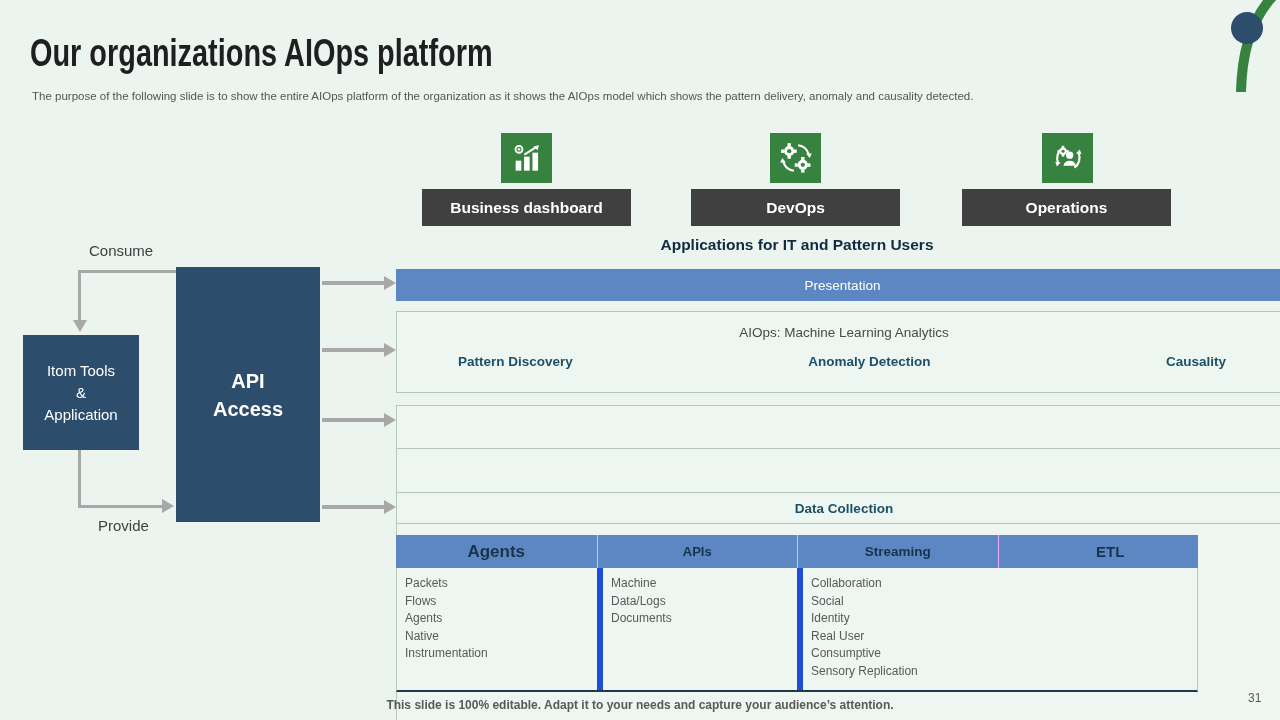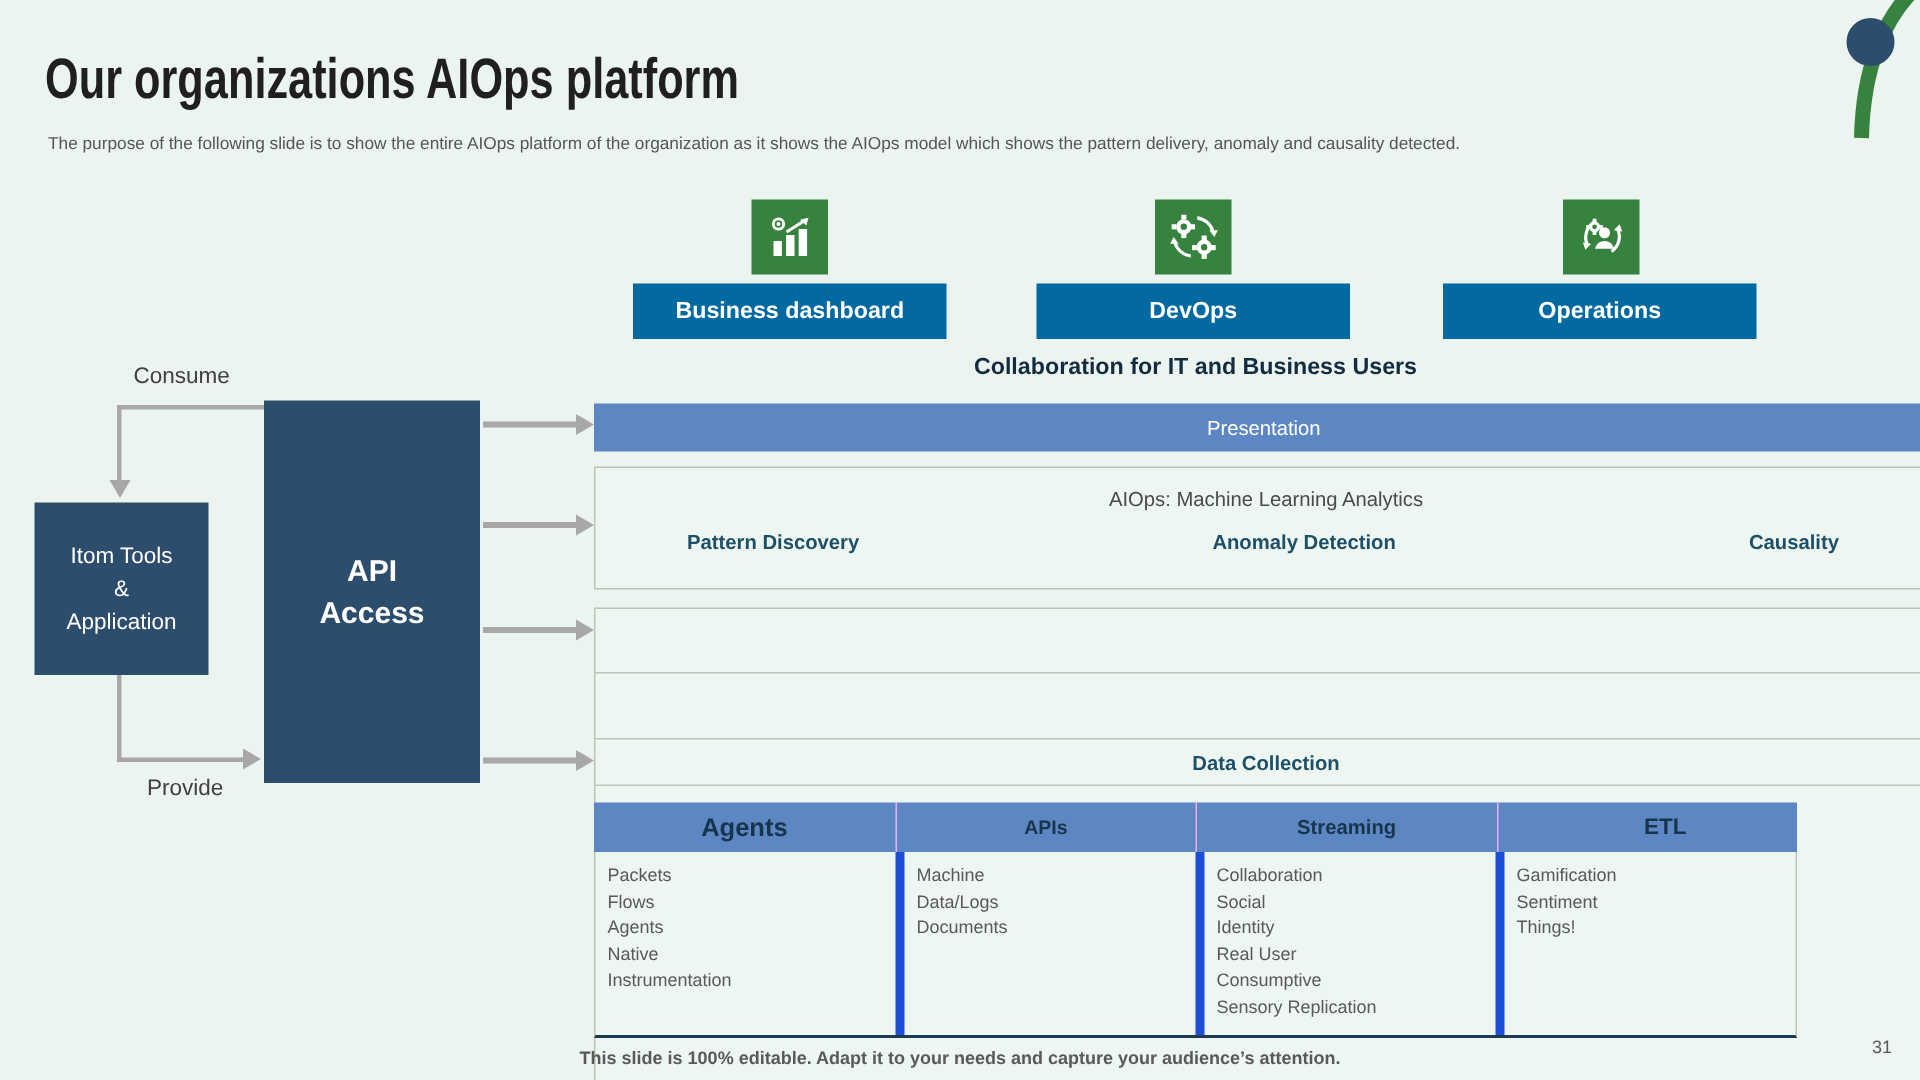--- a/index.html
+++ b/index.html
@@ -11,21 +11,21 @@
   .title span{display:inline-block;font-size:38px;font-weight:700;letter-spacing:0;
     transform:scaleX(0.76);transform-origin:0 50%;}
   .subtitle{position:absolute;left:32px;top:90px;width:1010px;font-size:11.5px;color:#555;}
 
   
   .logo{position:absolute;left:1180px;top:0;width:100px;height:100px;}
 
   
   .tile-icon{position:absolute;top:133px;width:51px;height:50px;background:#38823f;
     display:flex;align-items:center;justify-content:center;}
-  .tile-label{position:absolute;top:189px;width:209px;height:37px;background:#0369a1;
+  .tile-label{position:absolute;top:189px;width:209px;height:37px;background:#404040;
     color:#fff;font-weight:700;font-size:15.5px;display:flex;align-items:center;justify-content:center;}
   #tile-icon-1{left:501px;} #tile-icon-2{left:770px;} #tile-icon-3{left:1042px;}
   #tile-label-1{left:422px;} #tile-label-2{left:691px;} #tile-label-3{left:962px;}
 
   .main-heading{position:absolute;left:396px;top:236px;width:802px;text-align:center;
     font-size:15.5px;font-weight:700;color:#122b40;}
 
   
   .bar-presentation{position:absolute;left:396px;top:269px;width:893px;height:32px;
     background:#5d87c2;color:#fff;font-size:13.5px;display:flex;align-items:center;justify-content:center;}
@@ -135,21 +135,21 @@
       <path d="M5 15.5 A 8.5 8.5 0 0 1 8 5.2" fill="none" stroke="#fff" stroke-width="1.5"></path>
       <polygon points="4.2,18 3,14.6 6.9,15.2" fill="#fff"></polygon>
       <path d="M19.5 8.5 A 8.5 8.5 0 0 1 16.5 18.8" fill="none" stroke="#fff" stroke-width="1.5"></path>
       <polygon points="20.3,6 21.5,9.4 17.6,8.8" fill="#fff"></polygon>
     </svg>
   </div>
   <div id="tile-label-1" class="tile-label">Business dashboard</div>
   <div id="tile-label-2" class="tile-label">DevOps</div>
   <div id="tile-label-3" class="tile-label">Operations</div>
 
-  <div class="main-heading">Collaboration for IT and Business Users</div>
+  <div class="main-heading">Applications for IT and Pattern Users</div>
 
   <div class="bar-presentation">Presentation</div>
 
   <div class="pbox box-analytics">
     <div class="analytics-title">AIOps: Machine Learning Analytics</div>
     <div class="analytics-items">
       <span>Pattern Discovery</span>
       <span>Anomaly Detection</span>
       <span>Causality</span>
     </div>
@@ -194,25 +194,20 @@
           <div>Documents</div>
         </div>
       <div class="bcell">
           <div>Collaboration</div>
           <div>Social</div>
           <div>Identity</div>
           <div>Real User</div>
           <div>Consumptive</div>
           <div>Sensory Replication</div>
         </div>
-      <div class="bcell">
-          <div>Gamification</div>
-          <div>Sentiment</div>
-          <div>Things!</div>
-        </div>
     </div>
   </div>
 
   <div class="flow-label" id="lbl-consume">Consume</div>
   <div class="h-line" style="left:78px;top:270px;width:98px;"></div>
   <div class="v-line" style="left:78px;top:270px;height:50px;"></div>
   <div class="arr-down" style="left:73px;top:320px;"></div>
 
   <div class="navy-box" id="box-itom">
       <div>Itom Tools</div>

